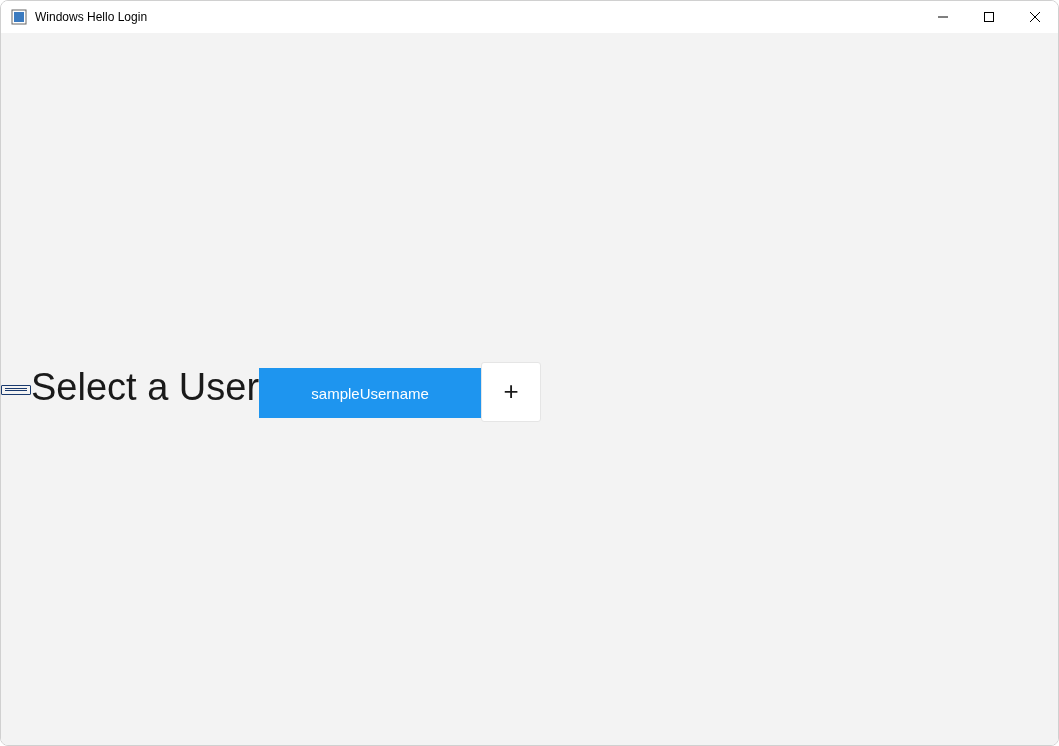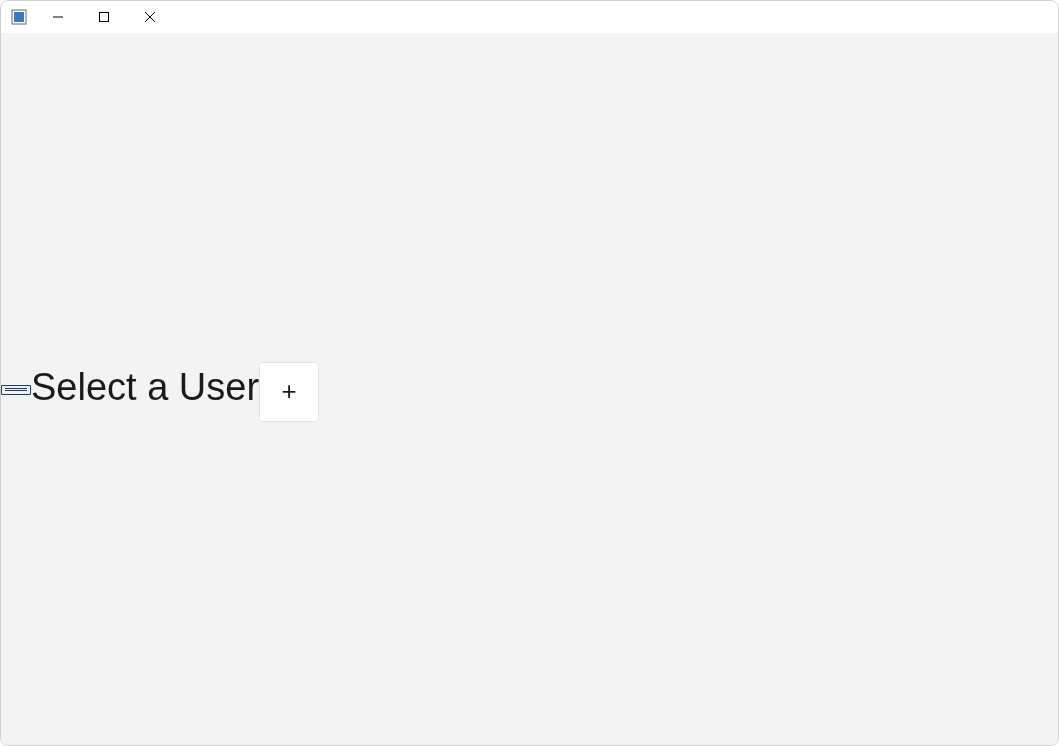--- a/index.html
+++ b/index.html
@@ -138,20 +138,21 @@
 
 <div class="window">
 
   <div class="titlebar">
     <span class="titlebar-icon">
       <svg viewBox="0 0 16 16">
         <rect x="1" y="1" width="14" height="14" fill="none" stroke="#666" stroke-width="1"></rect>
         <rect x="3" y="3" width="10" height="10" fill="#3a7abf"></rect>
       </svg>
     </span>
+    <span class="titlebar-text">Windows Hello Login</span>
     <div class="win-controls">
       <button class="win-btn">
         <svg viewBox="0 0 10 10">
             <line x1="0" y1="5" x2="10" y2="5" stroke="#000" stroke-width="1"></line>
           </svg>
       </button>
       <button class="win-btn">
         <svg viewBox="0 0 10 10">
             <rect x="0.5" y="0.5" width="9" height="9" fill="none" stroke="#000" stroke-width="1"></rect>
           </svg>
@@ -164,16 +165,17 @@
       </button>
     </div>
   </div>
 
   <div class="client-area">
     <div class="keyboard-icon">
       <div class="kline"></div>
       <div class="kline"></div>
     </div>
     <h1 class="heading">Select a User</h1>
+    <button class="user-button">sampleUsername</button>
     <button class="add-button">+</button>
   </div>
 
 </div>
 
 </body></html>

